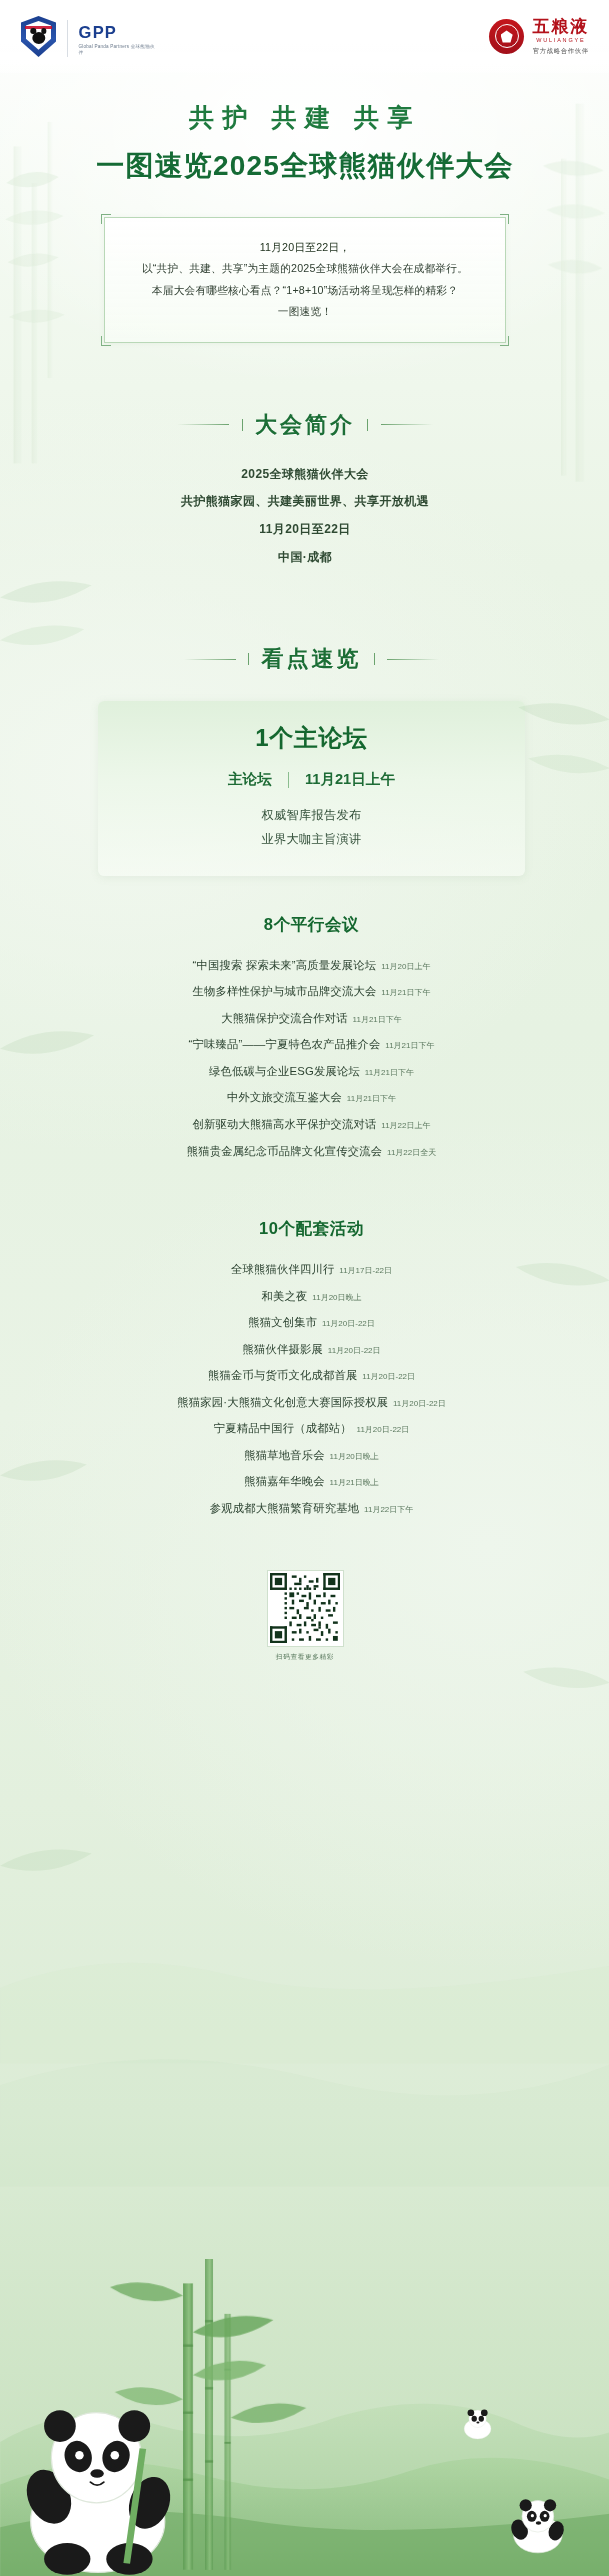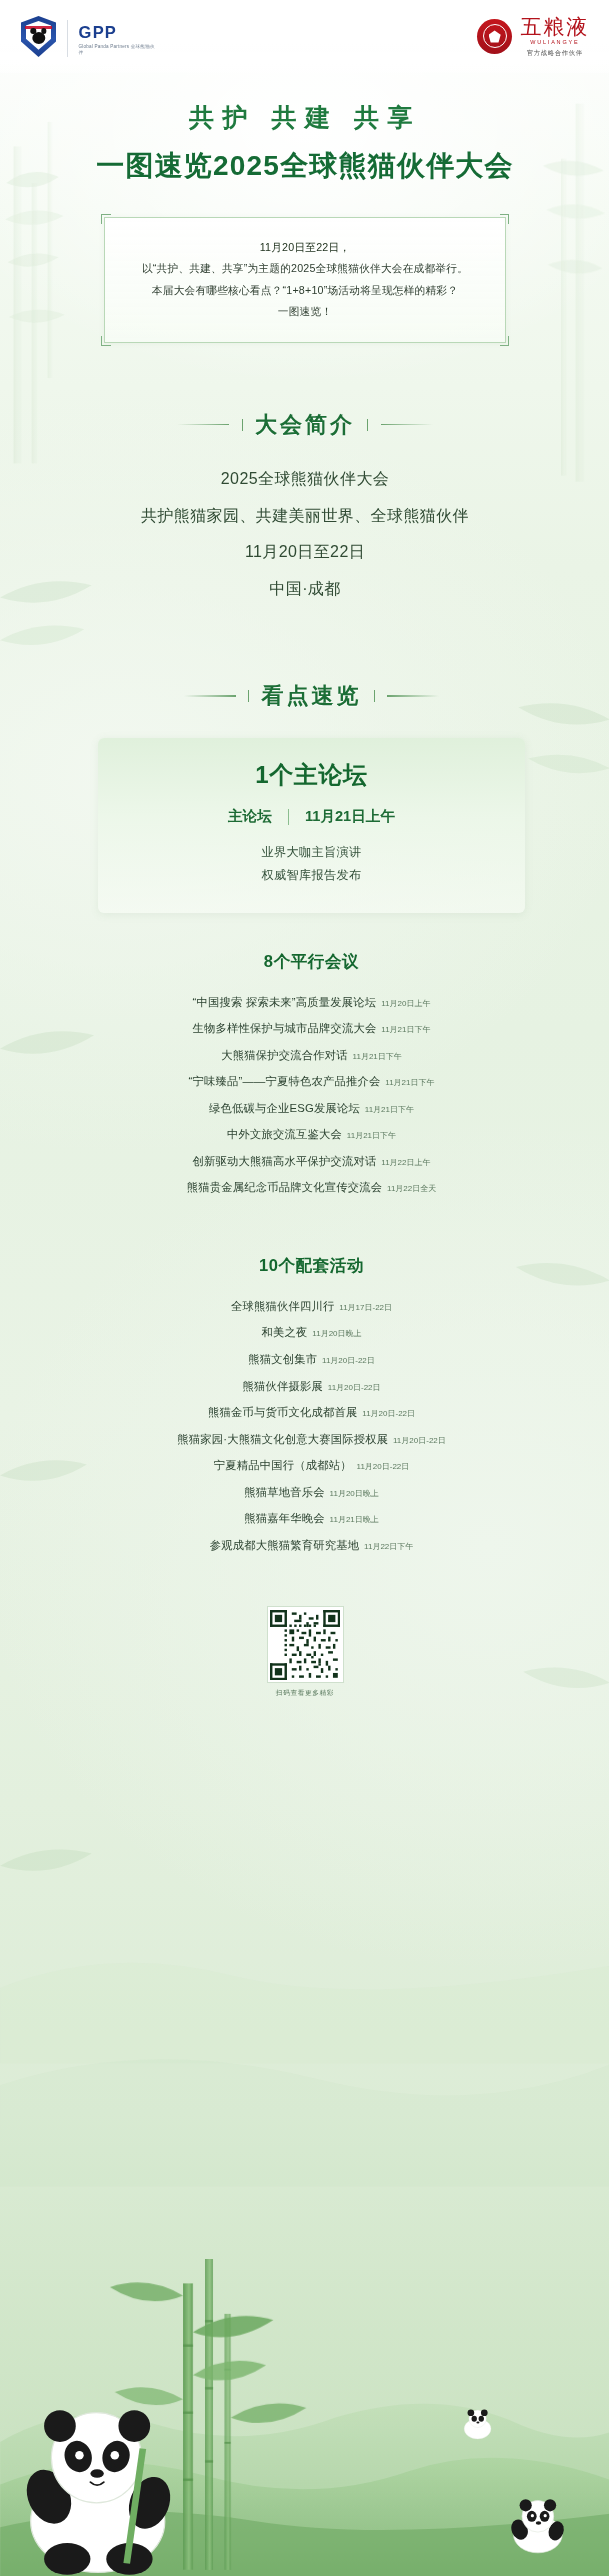--- a/index.html
+++ b/index.html
@@ -75,21 +75,21 @@
   }
   .wly-mark:after{
     content:""; position:absolute; inset:5.5px; border:1.2px solid #fff; border-radius:50%;
   }
   .wly-mark:before{
     content:""; position:absolute; left:50%; top:50%; width:12.2px; height:12.2px; margin:-6.1px 0 0 -6.1px;
     background:#fff;
     clip-path: polygon(50% 0,100% 35%,82% 100%,18% 100%,0 35%);
   }
   .wly-txt { text-align:center; line-height:1; }
-  .wly-txt .cn { font-size:21px; color:#b3121b; font-weight:400; letter-spacing:1.8px; }
+  .wly-txt .cn { font-size:17px; color:#b3121b; font-weight:700; letter-spacing:1.8px; }
   .wly-txt .en { font-size:5.5px; color:#b3121b; letter-spacing:1.8px; margin-top:3px; }
   .wly-txt .tag { font-size:6.4px; color:#555; letter-spacing:0.6px; margin-top:4.9px; }
 
   
   .hero { position:relative; padding-top: 28px; text-align:center; }
   .hero .line1 {
     font-size: 25px; letter-spacing: 8.5px; color:#1f7a3f; font-weight:700;
     text-shadow: 0 0.6px 0 rgba(255,255,255,.8);
   }
   .hero .line2 {
@@ -130,21 +130,21 @@
   .sec-head .bar.r { background: linear-gradient(90deg, #6ba36e, rgba(110,160,110,0)); }
   .sec-head .tick { width:1.2px; height:12.2px; background:#6ba36e; }
   .sec-head h2 {
     font-size: 22px; color:#1c6e36; letter-spacing:3px; font-weight:700;
     text-shadow: 0 0.6px 0 rgba(255,255,255,.8);
   }
 
   
   .about { margin-top: 21px; text-align:center; }
   .about div {
-    font-size: 16px; color:#2f4a33; line-height: 2.3; letter-spacing:0.4px; font-weight:400;
+    font-size: 12px; color:#2f4a33; line-height: 2.3; letter-spacing:0.4px; font-weight:700;
   }
 
   
   .forum-card {
     width: 427px; margin: 27px auto 0;
     background: linear-gradient(180deg, rgba(223,240,219,.95) 0%, rgba(236,247,233,.9) 45%, rgba(249,253,247,.55) 100%);
     border-radius: 6.1px;
     padding: 21px 18.3px 24.4px;
     text-align:center;
     box-shadow: 0 1.8px 8.5px rgba(110,150,110,.10);
@@ -286,21 +286,21 @@
 <div style="margin-top:67px;">
   <div class="sec-head">
     <span class="bar"></span>
     <span class="tick"></span>
     <h2>大会简介</h2>
     <span class="tick"></span>
     <span class="bar r"></span>
   </div>
   <div class="about">
     <div>2025全球熊猫伙伴大会</div>
-    <div>共护熊猫家园、共建美丽世界、全球熊猫伙伴</div>
+    <div>共护熊猫家园、共建美丽世界、共享开放机遇</div>
     <div>11月20日至22日</div>
     <div>中国·成都</div>
   </div>
 </div>
 
 <div style="margin-top:73px;padding-left:13px;">
   <div class="sec-head">
     <span class="bar"></span>
     <span class="tick"></span>
     <h2>看点速览</h2>
@@ -309,22 +309,22 @@
   </div>
 
   <div class="forum-card">
     <div class="cnt">1个主论坛</div>
     <div class="row">
       <span>主论坛</span>
       <span class="vl"></span>
       <span class="date">11月21日上午</span>
     </div>
     <div class="body">
+      <div>权威智库报告发布</div>
       <div>业界大咖主旨演讲</div>
-      <div>权威智库报告发布</div>
     </div>
   </div>
 
   <div class="block">
     <div class="cnt">8个平行会议</div>
     <ul>
       <li><span>“中国搜索 探索未来”高质量发展论坛</span><span class="dt">11月20日上午</span></li>
       <li><span>生物多样性保护与城市品牌交流大会</span><span class="dt">11月21日下午</span></li>
       <li><span>大熊猫保护交流合作对话</span><span class="dt">11月21日下午</span></li>
       <li><span>“宁味臻品”——宁夏特色农产品推介会</span><span class="dt">11月21日下午</span></li>

